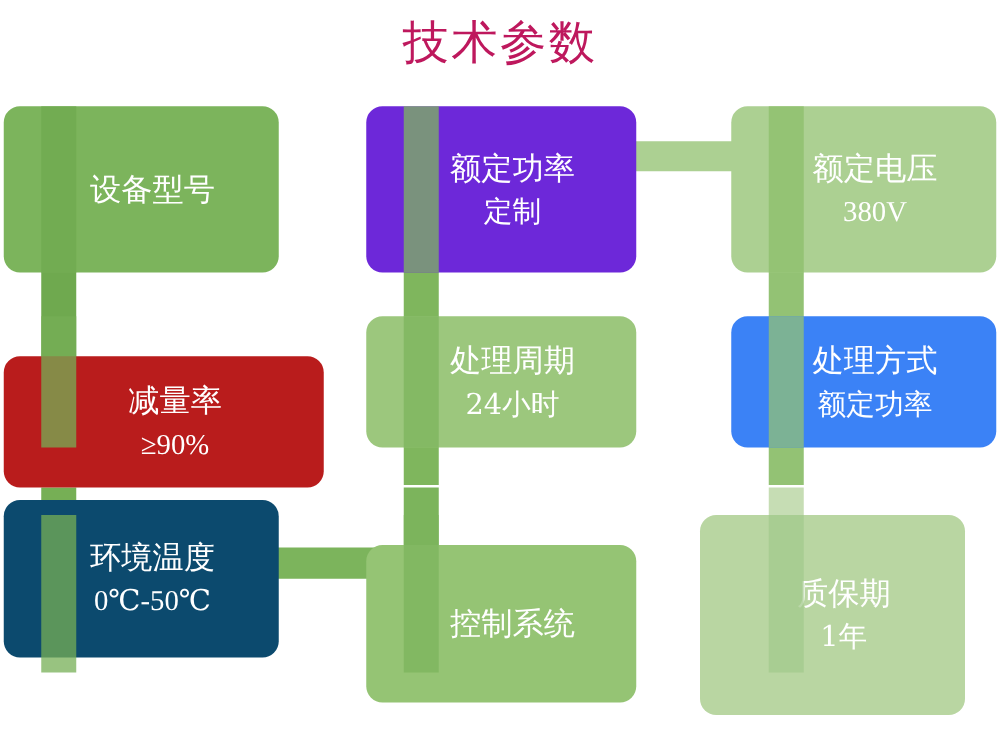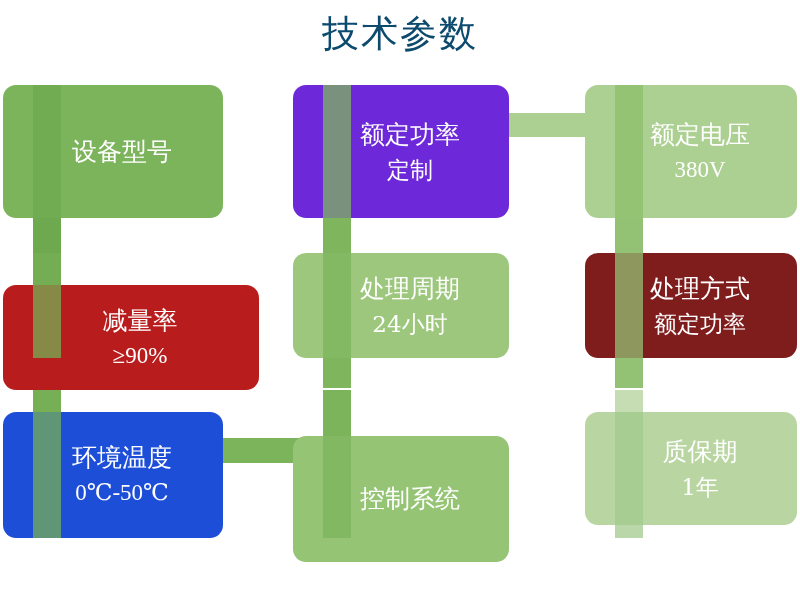--- a/index.html
+++ b/index.html
@@ -21,21 +21,21 @@
 
   
   .page-title {
     position: absolute;
     left: 0;
     top: 10px;
     width: 800px;
     text-align: center;
     font-size: 37px;
     line-height: 48px;
-    color: #0c4a6e;
+    color: #be185d;
     letter-spacing: 2px;
     font-family: "DejaVu Serif", "Liberation Serif", serif;
     font-weight: normal;
   }
 
   
   .conn {
     position: absolute;
   }
 
@@ -113,38 +113,38 @@
           <div class="card-label">减量率</div>
           <div class="card-value">≥90%</div>
         </div>
       </div>
       <div class="card" style="left: 293px; top: 253px; width: 216px; height: 105px; background: rgb(156, 199, 125);">
         <div class="card-text">
           <div class="card-label">处理周期</div>
           <div class="card-value cjk">24小时</div>
         </div>
       </div>
-      <div class="card" style="left: 585px; top: 253px; width: 212px; height: 105px; background: #7f1d1d;">
+      <div class="card" style="left: 585px; top: 253px; width: 212px; height: 105px; background: #3b82f6;">
         <div class="card-text">
           <div class="card-label">处理方式</div>
           <div class="card-value cjk">额定功率</div>
         </div>
       </div>
-      <div class="card" style="left: 3px; top: 412px; width: 220px; height: 126px; background: #1d4ed8;">
+      <div class="card" style="left: 3px; top: 400px; width: 220px; height: 126px; background: #0c4a6e;">
         <div class="card-text">
           <div class="card-label">环境温度</div>
           <div class="card-value">0℃-50℃</div>
         </div>
       </div>
       <div class="card" style="left: 293px; top: 412px; width: 216px; height: 126px; background: rgb(149, 196, 116); margin-top: 24px;">
         <div class="card-text">
           <div class="card-label">控制系统</div>
         </div>
       </div>
-      <div class="card" style="left: 585px; top: 412px; width: 212px; height: 113px; background: rgb(185, 214, 162);">
+      <div class="card" style="left: 560px; top: 412px; width: 212px; height: 160px; background: rgb(185, 214, 162);">
         <div class="card-text">
           <div class="card-label">质保期</div>
           <div class="card-value cjk">1年</div>
         </div>
       </div>
     </div>
 
   <div id="accent-layer">
       <div class="conn" style="left: 33px; top: 85px; width: 28px; height: 133px; background: rgb(111, 169, 79); opacity: 0.75;"></div>
       <div class="conn" style="left: 323px; top: 85px; width: 28px; height: 133px; background: rgb(127, 182, 93); opacity: 0.75;"></div>

